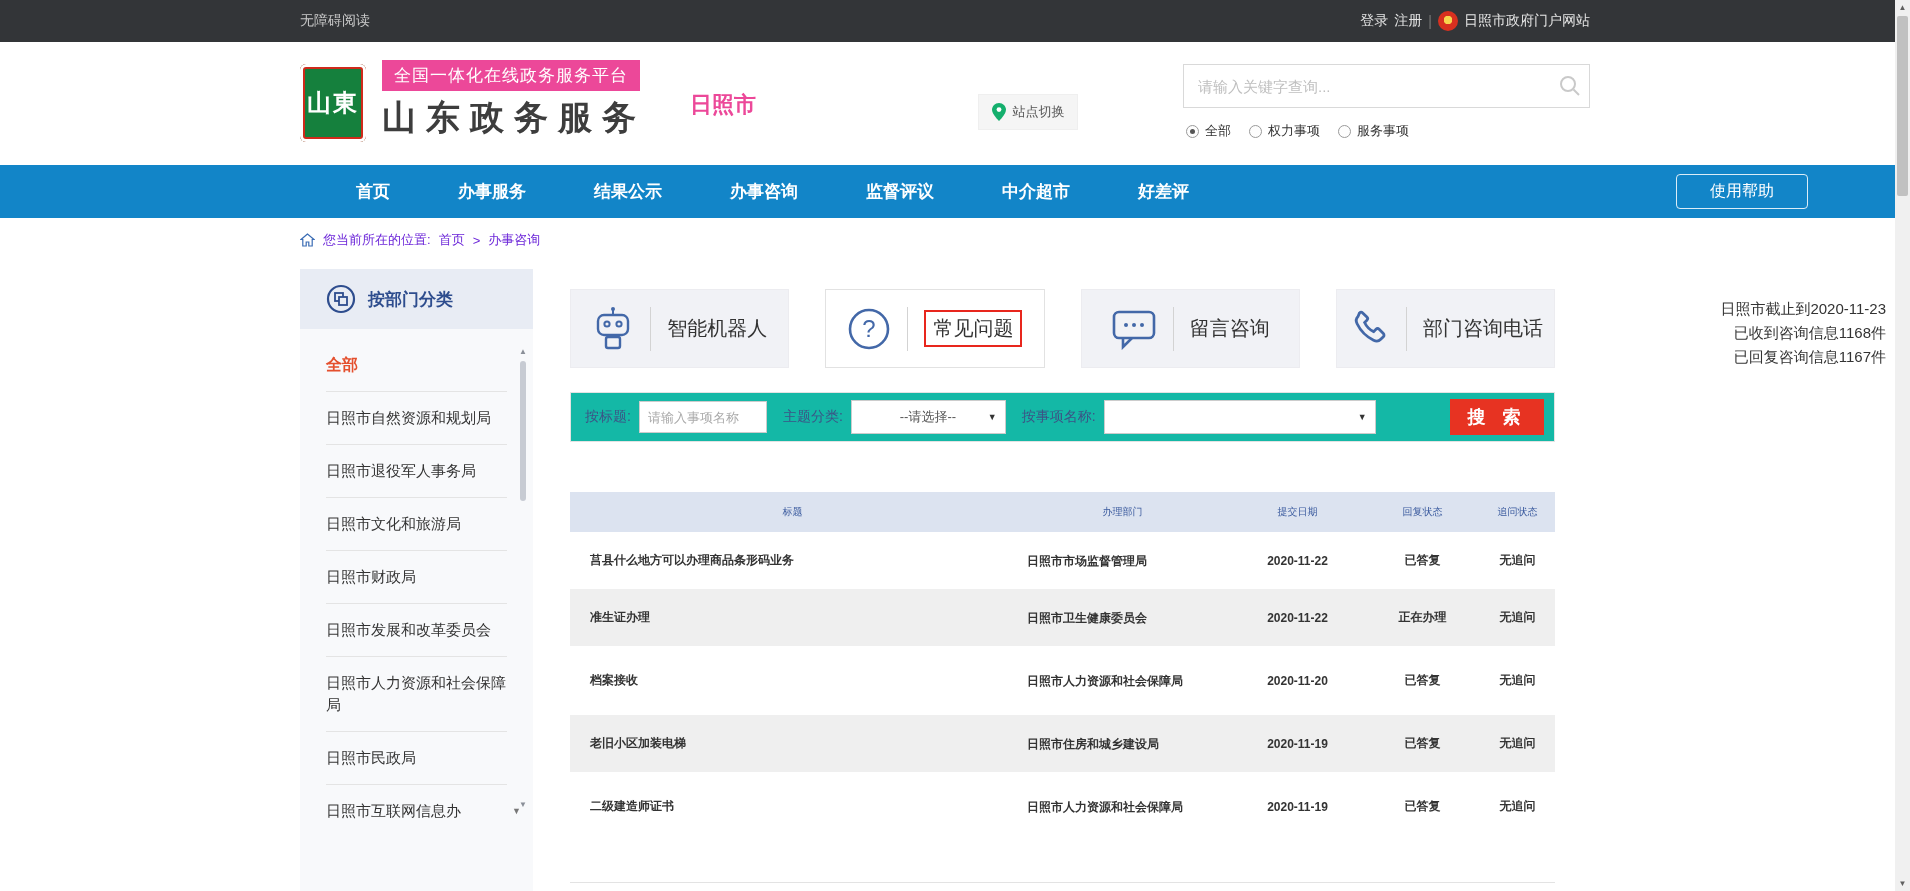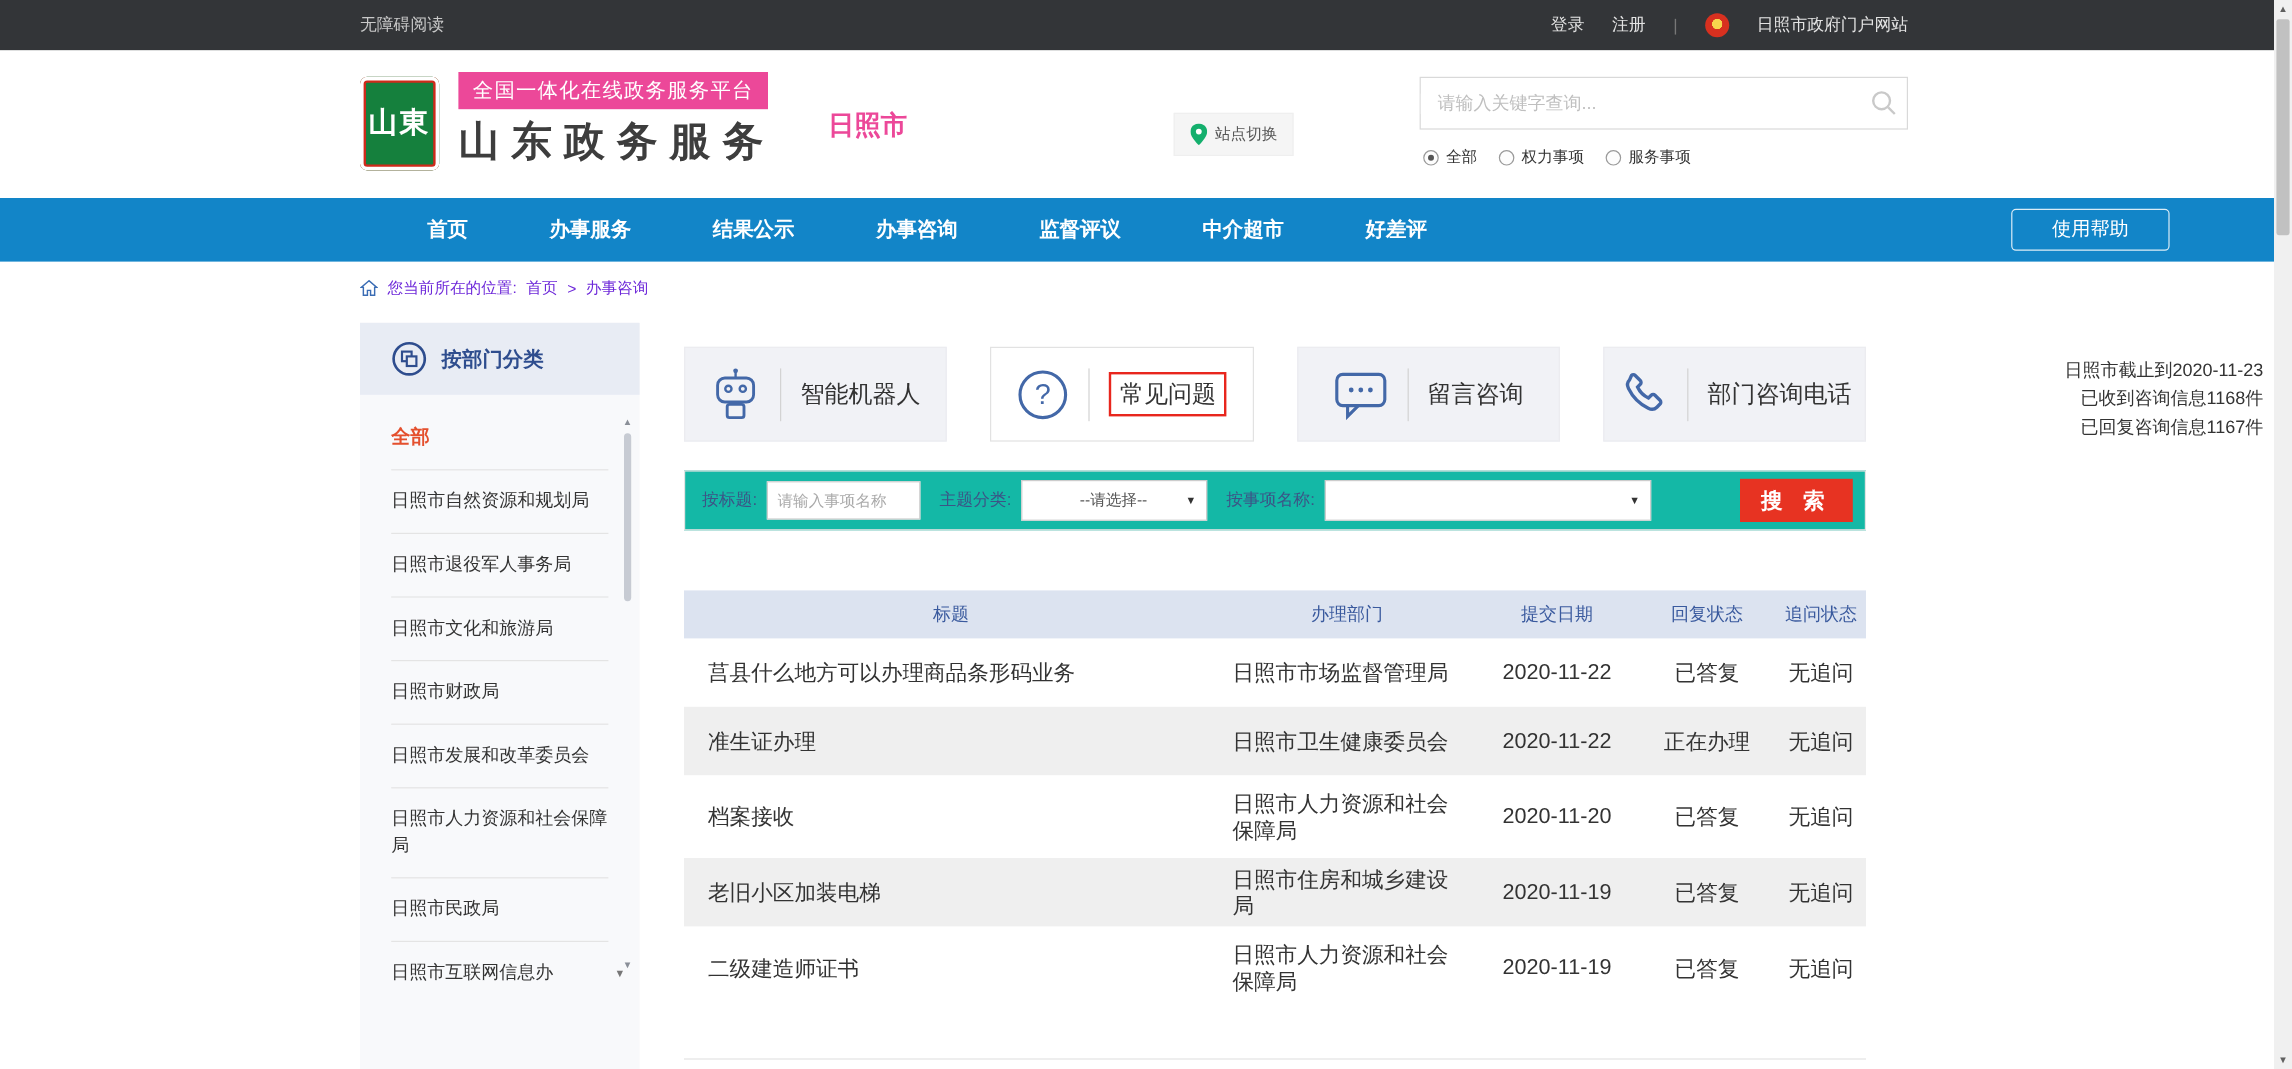--- a/index.html
+++ b/index.html
@@ -2,21 +2,21 @@
 <html><head>
 <meta charset="utf-8">
 <style>
   * { margin:0; padding:0; box-sizing:border-box; }
   html,body { width:1910px; height:891px; overflow:hidden; background:#fff;
     font-family:"Liberation Sans","DejaVu Sans",sans-serif; color:#333; }
 
   
   .topbar { position:relative; height:42px; background:#333538; display:flex; align-items:center; }
   .topbar .a11y { margin-left:300px; color:#c9c9c9; font-size:14px; cursor:pointer; }
-  .topbar-right { position:absolute; right:320px; display:flex; align-items:center; gap:23px; font-size:14px; color:#e3e3e3; }
+  .topbar-right { position:absolute; right:320px; display:flex; align-items:center; gap:6px; font-size:14px; color:#e3e3e3; }
   .topbar-right .lk { cursor:pointer; }
   .topbar-right .sep { color:#777; }
   .emblem { width:20px; height:20px; border-radius:50%; background:radial-gradient(circle at 50% 45%, #f7d54d 0 28%, #d8301f 30% 100%); display:inline-flex; align-items:center; justify-content:center; color:#f7d54d; font-size:9px; line-height:1; }
 
   
   .header { position:relative; height:123px; background:#fff; }
   .seal { position:absolute; left:300px; top:22px; width:66px; height:78px; background:#15803d; border-radius:6px; color:#fff; display:flex; flex-direction:column; align-items:center; justify-content:center; font-size:24px; font-weight:bold; line-height:1.1; letter-spacing:2px; box-shadow:inset 0 0 0 3px #fff, inset 0 0 0 5px #cf2a1b; }
   .logo-block { position:absolute; left:382px; top:18px; }
   .tagline { display:inline-block; background:#ec4899; color:#fff; font-size:17px; padding:4px 12px; letter-spacing:1px; }
   .sitename { margin-top:4px; font-size:34px; font-weight:bold; color:#3d3d3d; letter-spacing:10px; }
@@ -72,24 +72,24 @@
   .fsel { height:34px; border:1px solid #ccc; background:#fff; display:flex; align-items:center; justify-content:space-between; padding:0 8px; font-size:13px; color:#555; cursor:pointer; }
   .fsel .car { font-size:9px; color:#333; }
   .sel-topic { width:155px; margin-right:16px;padding-left:48px; }
   .sel-item { width:272px; }
   .gap1 { margin-left:16px; }
   .search-btn { margin-left:auto; width:94px; height:36px; background:#e73322; color:#fff; font-size:18px; font-weight:bold; display:flex; align-items:center; justify-content:center; letter-spacing:6px; cursor:pointer; }
 
   
   .table { margin-top:50px; }
   .trow { display:flex; }
-  .thead { background:#dce3f0; color:#3a5a9e; font-size:15px; }
+  .thead { background:#dce3f0; color:#3a5a9e; font-size:10px; }
   .thead .cell { height:40px; display:flex; align-items:center; justify-content:center; }
   .c-title { width:445px; } .c-dept { width:215px; } .c-date { width:135px; } .c-reply { width:115px; } .c-fup { width:75px; }
-  .tbody .trow { font-size:18px; color:#333; }
+  .tbody .trow { font-size:12px; color:#333;font-weight:bold; }
   .tbody .trow.alt { background:#efefef; }
   .tbody .cell { display:flex; align-items:center; justify-content:center; text-align:center; }
   .tbody .c-title { justify-content:flex-start; text-align:left; padding-left:20px; }
   .tbody .c-dept { justify-content:flex-start; text-align:left; padding-left:12px; padding-right:18px; line-height:22px; }
   .h57 .cell { height:57px; } .h69 .cell { height:69px; }
   .table-foot { height:42px; border-bottom:1px solid #e3e3e3; background:#fff; }
 
   
   .stats { position:absolute; right:24px; top:297px; text-align:right; font-size:15px; color:#333; line-height:24px; }
 

